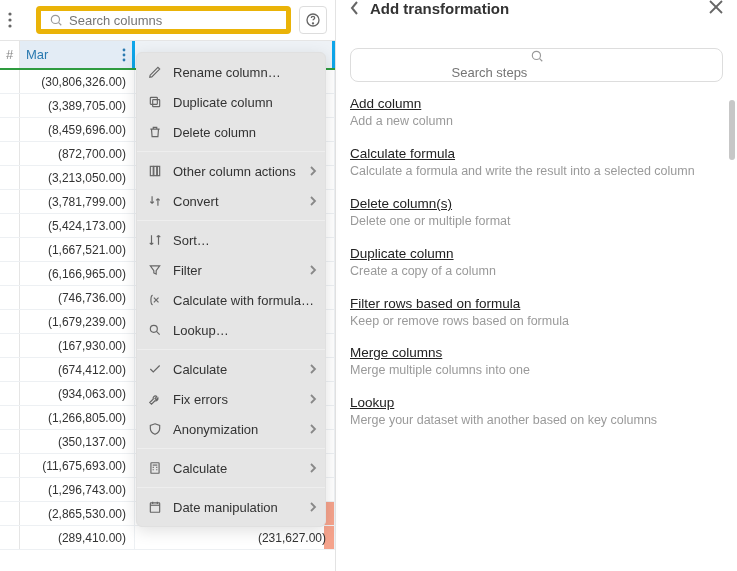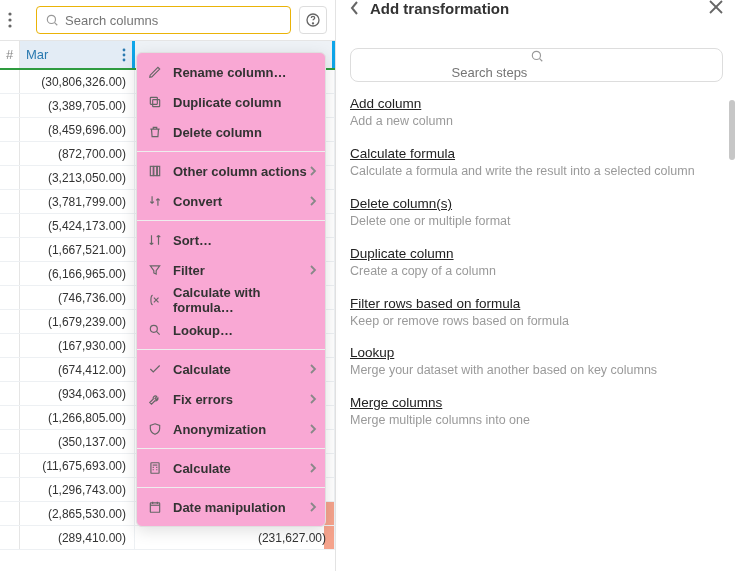--- a/index.html
+++ b/index.html
@@ -2,42 +2,42 @@
 <html><head>
 <meta charset="utf-8">
 <style>
   * { box-sizing: border-box; margin: 0; padding: 0; font-family: -apple-system, BlinkMacSystemFont, "Segoe UI", Arial, sans-serif; }
   body { width: 737px; height: 571px; overflow: hidden; background: #fff; color: #333; font-size: 13px; display: flex; }
   
   
   .left-pane { width: 335px; position: relative; }
   .top-bar { height: 40px; display: flex; align-items: center; padding: 0 8px; gap: 8px; }
   .kebab-icon { width: 20px; text-align: center; color: #555; cursor: pointer; }
-  .search-box { flex: 1; height: 28px; border: 1px solid #eab308; border-radius: 4px; display: flex; align-items: center; padding: 0 8px; color: #999; background: #fff; }
+  .search-box { flex: 1; height: 28px; border: 5px solid #eab308; border-radius: 4px; display: flex; align-items: center; padding: 0 8px; color: #999; background: #fff; }
   .search-box svg { margin-right: 6px; flex-shrink: 0; }
   .search-box input { border: none; outline: none; width: 100%; font-size: 13px; color: #333; background: transparent; }
   .help-circle { width: 28px; height: 28px; display: flex; align-items: center; justify-content: center; border: 1px solid #ddd; border-radius: 4px; color: #666; cursor: pointer; }
   
   .grid-header { display: flex; height: 30px; border-top: 1px solid #e5e5e5; border-bottom: 2px solid #2e9b3f; }
   .row-num-col { width: 20px; border-right: 1px solid #e5e5e5; display:flex; align-items:center; justify-content:center; color:#888;}
   .col-head { flex: 0 0 115px; background: #eef2f6; display: flex; align-items: center; justify-content: space-between; padding: 0 6px; border-right: 3px solid #0ea5e9; }
   .col-head.active { background: #e3ecf5; }
   .col-name { color: #2a7ab0; font-weight: 500; }
   .col-menu-dots { color: #2a7ab0; cursor: pointer; }
   .col-head.other { flex: 1; }
   
   .grid-body { height: calc(571px - 40px - 30px); overflow: hidden; }
   .grid-row { display: flex; height: 24px; border-bottom: 1px solid #edf0f3; }
   .grid-row .row-num-col { font-size:10px; color:#aaa;}
   .cell { flex: 0 0 115px; text-align: right; padding: 0 8px; line-height: 24px; border-right: 1px solid #edf0f3; font-size: 12px; color: #333; }
   .cell.other { flex:1; }
   .cell.reddish { color:#333; background: linear-gradient(to right, #fff 0, #fff 95%, #f5a38c 95%);}
   
   
-  .context-menu { position: absolute; left: 136px; top: 52px; width: 190px; background: #f9a8d4; border: 1px solid #e0e0e0; border-radius: 6px; box-shadow: 0 4px 16px rgba(0,0,0,0.12); padding: 4px 0; z-index: 10; font-weight: bold; }
+  .context-menu { position: absolute; left: 136px; top: 52px; width: 190px; background: #e5e5e5; border: 1px solid #e0e0e0; border-radius: 6px; box-shadow: 0 4px 16px rgba(0,0,0,0.12); padding: 4px 0; z-index: 10; }
   .cm-item { display: flex; align-items: center; height: 30px; padding: 0 10px; gap: 10px; cursor: pointer; color: #333; position: relative; }
   .cm-item .ic { width: 16px; height:16px; display:flex; align-items:center; justify-content:center; color:#666; flex-shrink:0;}
   .cm-item .chev { position:absolute; right:8px; color:#888; }
   .cm-sep { height: 1px; background: #eee; margin: 4px 0; }
   
   
   .right-pane { flex: 1; border-left: 1px solid #e3e3e3; display: flex; flex-direction: column; position:relative;}
   .right-pane .scroll-ind { position:absolute; right:2px; top:100px; width:6px; height:60px; background:#c7c7c7; border-radius:3px;}
   .rp-header { height: 48px; display: flex; align-items: flex-start; padding: 0 14px; gap: 10px; }
   .rp-header .back { color:#666; cursor:pointer; }
@@ -412,21 +412,21 @@
       </div>
       <div class="op">
         <div class="op-title">Duplicate column</div>
         <div class="op-desc">Create a copy of a column</div>
       </div>
       <div class="op">
         <div class="op-title">Filter rows based on formula</div>
         <div class="op-desc">Keep or remove rows based on formula</div>
       </div>
       <div class="op">
+        <div class="op-title">Merge columns</div>
+        <div class="op-desc">Merge multiple columns into one</div>
+      </div>
+      <div class="op">
         <div class="op-title">Lookup</div>
         <div class="op-desc">Merge your dataset with another based on key columns</div>
       </div>
-      <div class="op">
-        <div class="op-title">Merge columns</div>
-        <div class="op-desc">Merge multiple columns into one</div>
-      </div>
     </div>
 </div>
 
 </body></html>

